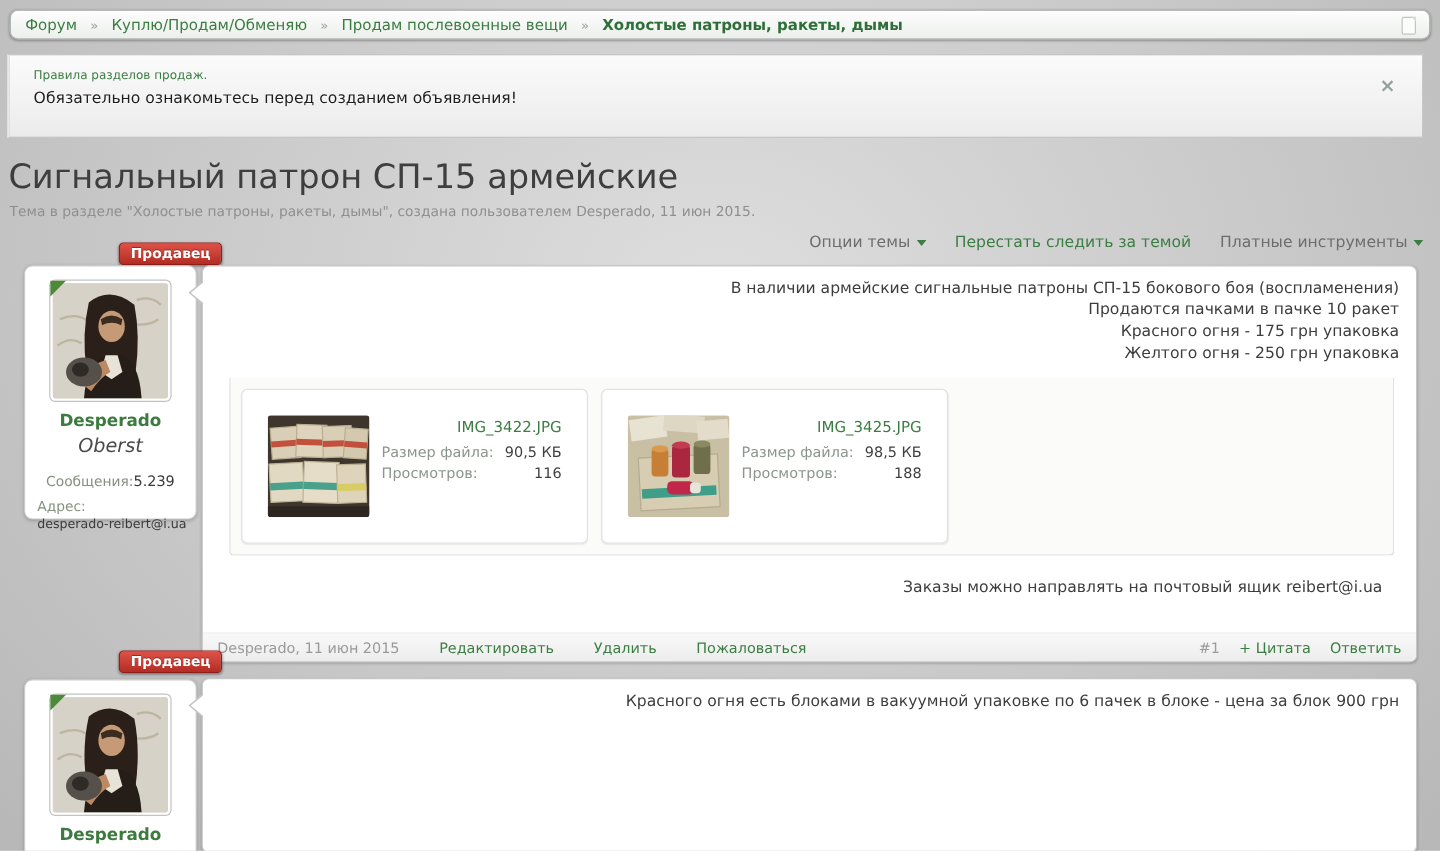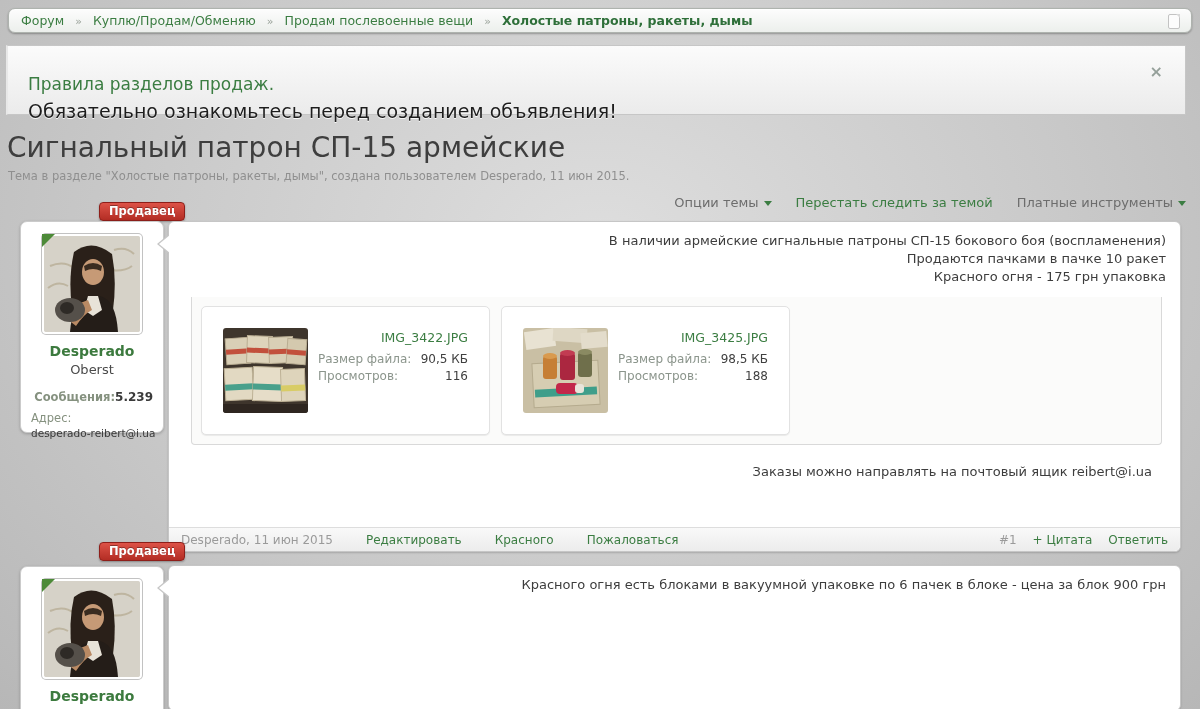--- a/index.html
+++ b/index.html
@@ -27,22 +27,22 @@
   .doc-icon::after{content:"";position:absolute;right:-1px;top:-1px;width:0;height:0;
     border-top:4px solid #d9d9d9;border-left:4px solid transparent;}
 
   
   .notice{
     position:absolute;left:6px;top:45px;width:1180px;height:70px;box-sizing:border-box;
     background:linear-gradient(#fbfbfb,#ebebeb);
     border:1px solid #c6c6c6;border-left:2px solid #e8e8e8;
     padding:12px 20px;
   }
-  .notice-link{display:block;color:#3b7d42;font-size:17px;cursor:pointer;margin-top:16px;}
-  .notice-text{margin-top:6px;color:#1d1d1d;font-size:19px;text-shadow:0 1px 0 rgba(255,255,255,.85);}
+  .notice-link{display:block;color:#3b7d42;font-size:10px;cursor:pointer;}
+  .notice-text{margin-top:6px;color:#1d1d1d;font-size:13px;text-shadow:0 1px 0 rgba(255,255,255,.85);}
   .notice-close{position:absolute;right:22px;top:18px;color:#95a09a;font-size:16px;font-weight:bold;cursor:pointer;line-height:16px;}
 
   
   .page-title{position:absolute;left:7px;top:131px;margin:0;font-size:28px;font-weight:400;color:#3e3e3e;}
   .page-subtitle{position:absolute;left:8px;top:169px;font-size:11.5px;color:#8f8f8f;}
 
   .toolbar{position:absolute;top:195px;right:14px;display:flex;gap:24px;font-size:13px;align-items:center;}
   .tb-menu{color:#6d6d6d;cursor:pointer;}
   .tb-link{color:#3b7d42;cursor:pointer;}
   .caret{display:inline-block;width:0;height:0;border-left:4px solid transparent;border-right:4px solid transparent;
@@ -64,23 +64,23 @@
     background:#fff;border:1px solid #cbcbcb;border-radius:7px;
     box-shadow:0 1px 3px rgba(0,0,0,.22);
     text-align:center;
   }
   .avatar{position:relative;width:96px;height:96px;margin:12px auto 0;border:2px solid #fff;
     box-shadow:0 0 0 1px #c2c2c2;border-radius:4px;cursor:pointer;background:#d6d2c8;}
   .avatar svg{display:block;border-radius:3px;}
   .online-corner{position:absolute;top:-2px;left:-2px;width:0;height:0;
     border-top:13px solid #4d8a38;border-right:13px solid transparent;}
   .u-name{margin-top:9px;font-size:14px;font-weight:bold;color:#3c7a3e;cursor:pointer;}
-  .u-rank{margin-top:3px;font-size:13px;color:#4a4a4a;}
+  .u-rank{margin-top:3px;font-size:16px;color:#4a4a4a;font-style:italic;}
   .u-stats{margin-top:12px;padding:0 10px 10px;font-size:11.5px;color:#85917f;text-align:left;}
-  .u-row{display:flex;justify-content:flex-end;line-height:17px;font-weight:bold;}
+  .u-row{display:flex;justify-content:center;line-height:17px;}
   .u-val{color:#3a3a3a;font-size:12px;}
   .u-addr-label{margin-top:4px;line-height:16px;}
   .u-email{color:#3a3a3a;font-size:10.5px;line-height:15px;white-space:nowrap;}
 
   
   .msg{
     position:absolute;left:168px;width:1013px;box-sizing:border-box;
     background:#fff;border:1px solid #c6c6c6;border-radius:6px;
     box-shadow:0 1px 2px rgba(0,0,0,.18);
   }
@@ -179,20 +179,21 @@
       <div class="u-addr-label">Адрес:</div>
       <div class="u-email">desperado-reibert@i.ua</div>
     </div>
   </div>
 
   <div class="msg" style="top:221px;height:331px;">
     <div class="msg-body">
       <div class="msg-line">В наличии армейские сигнальные патроны СП-15 бокового боя (воспламенения)</div>
       <div class="msg-line">Продаются пачками в пачке 10 ракет</div>
       <div class="msg-line">Красного огня - 175 грн упаковка</div>
+      <div class="msg-line">Желтого огня - 250 грн упаковка</div>
 
       <div class="attach">
         <div class="attach-body">
 
           <div class="att-card">
             <div class="att-thumb">
               <svg width="85" height="85" viewBox="0 0 85 85">
                 <rect width="85" height="85" fill="#3e352c"></rect>
                 <rect x="3" y="10" width="24" height="26" fill="#d9cfb6" stroke="#b9ad92" transform="rotate(-4 15 23)"></rect>
                 <rect x="3" y="21" width="24" height="5" fill="#c2503c" transform="rotate(-4 15 23)"></rect>
@@ -258,21 +259,21 @@
 
         </div>
       </div>
 
       <div class="postscript">Заказы можно направлять на почтовый ящик reibert@i.ua</div>
     </div>
 
     <div class="msg-foot">
       <span class="f-byline">Desperado, 11 июн 2015</span>
       <span class="f-link">Редактировать</span>
-      <span class="f-link">Красного</span>
+      <span class="f-link">Удалить</span>
       <span class="f-link">Пожаловаться</span>
       <span class="f-right">
         <span class="f-num">#1</span>
         <span class="f-link">+ Цитата</span>
         <span class="f-link">Ответить</span>
       </span>
     </div>
   </div>
 
   <div class="badge" style="top:542px;">Продавец</div>

